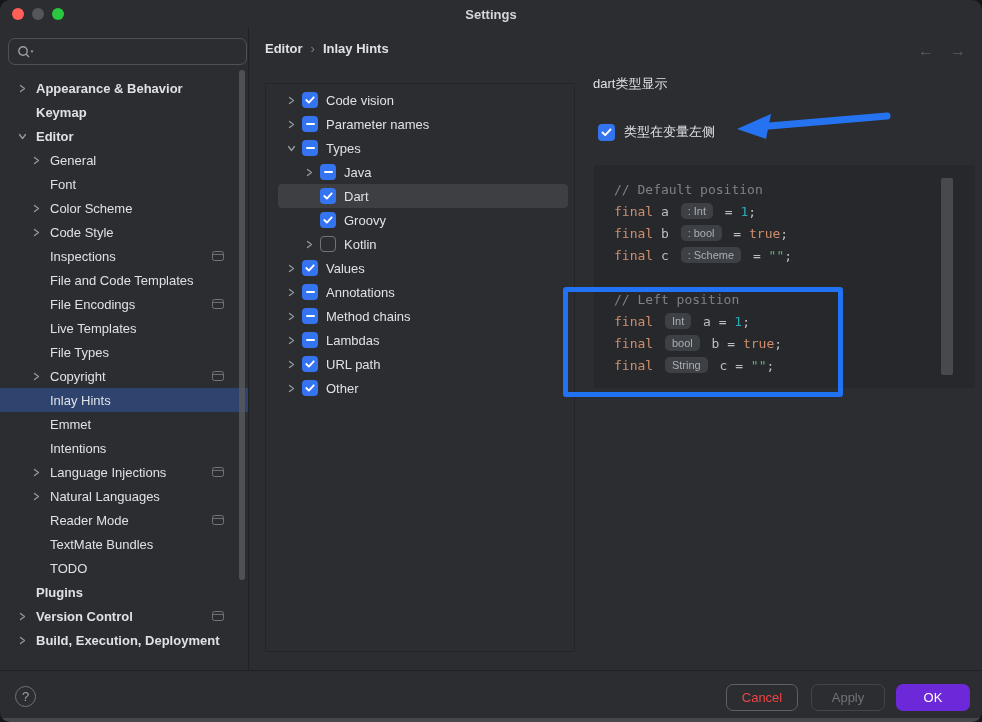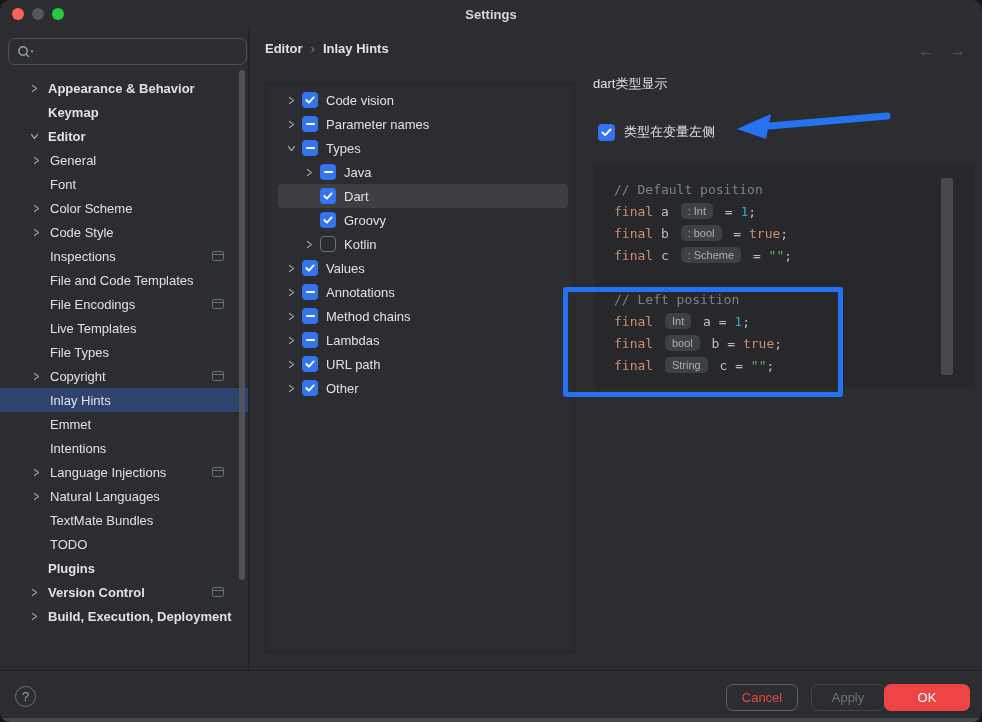--- a/index.html
+++ b/index.html
@@ -18,21 +18,21 @@
   
   .sidebar{position:absolute;left:0;top:28px;width:248px;bottom:52px;overflow:hidden;}
   .search-box{position:absolute;left:8px;top:10px;width:229px;height:25px;border:1px solid #4e5157;
     border-radius:7px;display:flex;align-items:center;padding-left:8px;background:transparent;}
   .search-box input{background:transparent;border:none;outline:none;color:#dfe1e5;width:170px;font-size:13px;}
   .sb-nav{position:absolute;left:0;right:0;top:48px;}
   .sb-row{height:24px;display:flex;align-items:center;cursor:default;}
   .sb-row.bold{font-weight:700;}
   .sb-row.sel{background:#2e436e;}
   .sb-row .chev-slot{width:16px;display:flex;justify-content:center;align-items:center;flex:none;}
-  .sb-row.lvl0{padding-left:26px;}
+  .sb-row.lvl0{padding-left:14px;}
   .sb-row.lvl1{padding-left:28px;}
   .sb-label{margin-left:6px;white-space:nowrap;}
   .badge-ic{margin-left:auto;margin-right:24px;display:flex;align-items:center;}
   .sb-scroll{position:absolute;right:3px;top:42px;width:6px;height:510px;border-radius:3px;background:#56585c;opacity:.85;}
   .vdivider{position:absolute;left:248px;top:28px;bottom:52px;width:1px;background:#1f2124;}
 
   .chev-r svg{display:block;}
   .chev-d svg{display:block;transform:rotate(90deg);}
 
   
@@ -80,21 +80,21 @@
     border-radius:3px;box-sizing:border-box;pointer-events:none;}
 
   
   .footer{position:absolute;left:0;right:0;bottom:0;height:52px;border-top:1px solid #1f2124;box-sizing:border-box;}
   .help-circle{position:absolute;left:15px;top:15px;width:21px;height:21px;border:1.5px solid #6f737a;
     border-radius:50%;box-sizing:border-box;color:#9da0a8;display:flex;align-items:center;justify-content:center;font-size:13px;}
   .btn{position:absolute;top:13px;height:27px;border-radius:7px;display:flex;align-items:center;justify-content:center;
     font-size:13px;box-sizing:border-box;cursor:default;}
   .btn-cancel{right:184px;width:72px;border:1px solid #5d6065;color:#ef4444;background:transparent;}
   .btn-apply{right:97px;width:74px;border:1px solid #43454a;color:#6f737a;background:transparent;}
-  .btn-ok{right:12px;width:86px;background:#ef4444;color:#fff;border:none;}
+  .btn-ok{right:12px;width:74px;background:#6d28d9;color:#fff;border:none;}
 </style>
 </head>
 <body>
 
 <div class="window">
 
   <div class="titlebar">
     <div class="traffic">
       <span class="dot red"></span>
       <span class="dot gray"></span>
@@ -235,20 +235,30 @@
             </svg>
           </span>
         </div>
         <div class="sb-row lvl1">
           <span class="chev-slot chev-r">
             <svg width="9" height="9" viewBox="0 0 9 9">
               <path d="M2.5 1.5 L6.5 4.5 L2.5 7.5" fill="none" stroke="#9699a0" stroke-width="1.3" stroke-linecap="round" stroke-linejoin="round"></path>
             </svg>
           </span>
           <span class="sb-label">Natural Languages</span>
+        </div>
+        <div class="sb-row lvl1">
+          <span class="chev-slot chev-r"></span>
+          <span class="sb-label">Reader Mode</span>
+          <span class="badge-ic">
+            <svg width="12" height="10" viewBox="0 0 12 10">
+              <rect x="0.5" y="0.5" width="11" height="9" rx="2" fill="none" stroke="#6f737a"></rect>
+              <line x1="0.5" y1="3.4" x2="11.5" y2="3.4" stroke="#6f737a"></line>
+            </svg>
+          </span>
         </div>
         <div class="sb-row lvl1">
           <span class="chev-slot chev-r"></span>
           <span class="sb-label">TextMate Bundles</span>
         </div>
         <div class="sb-row lvl1">
           <span class="chev-slot chev-r"></span>
           <span class="sb-label">TODO</span>
         </div>
         <div class="sb-row lvl0 bold">

